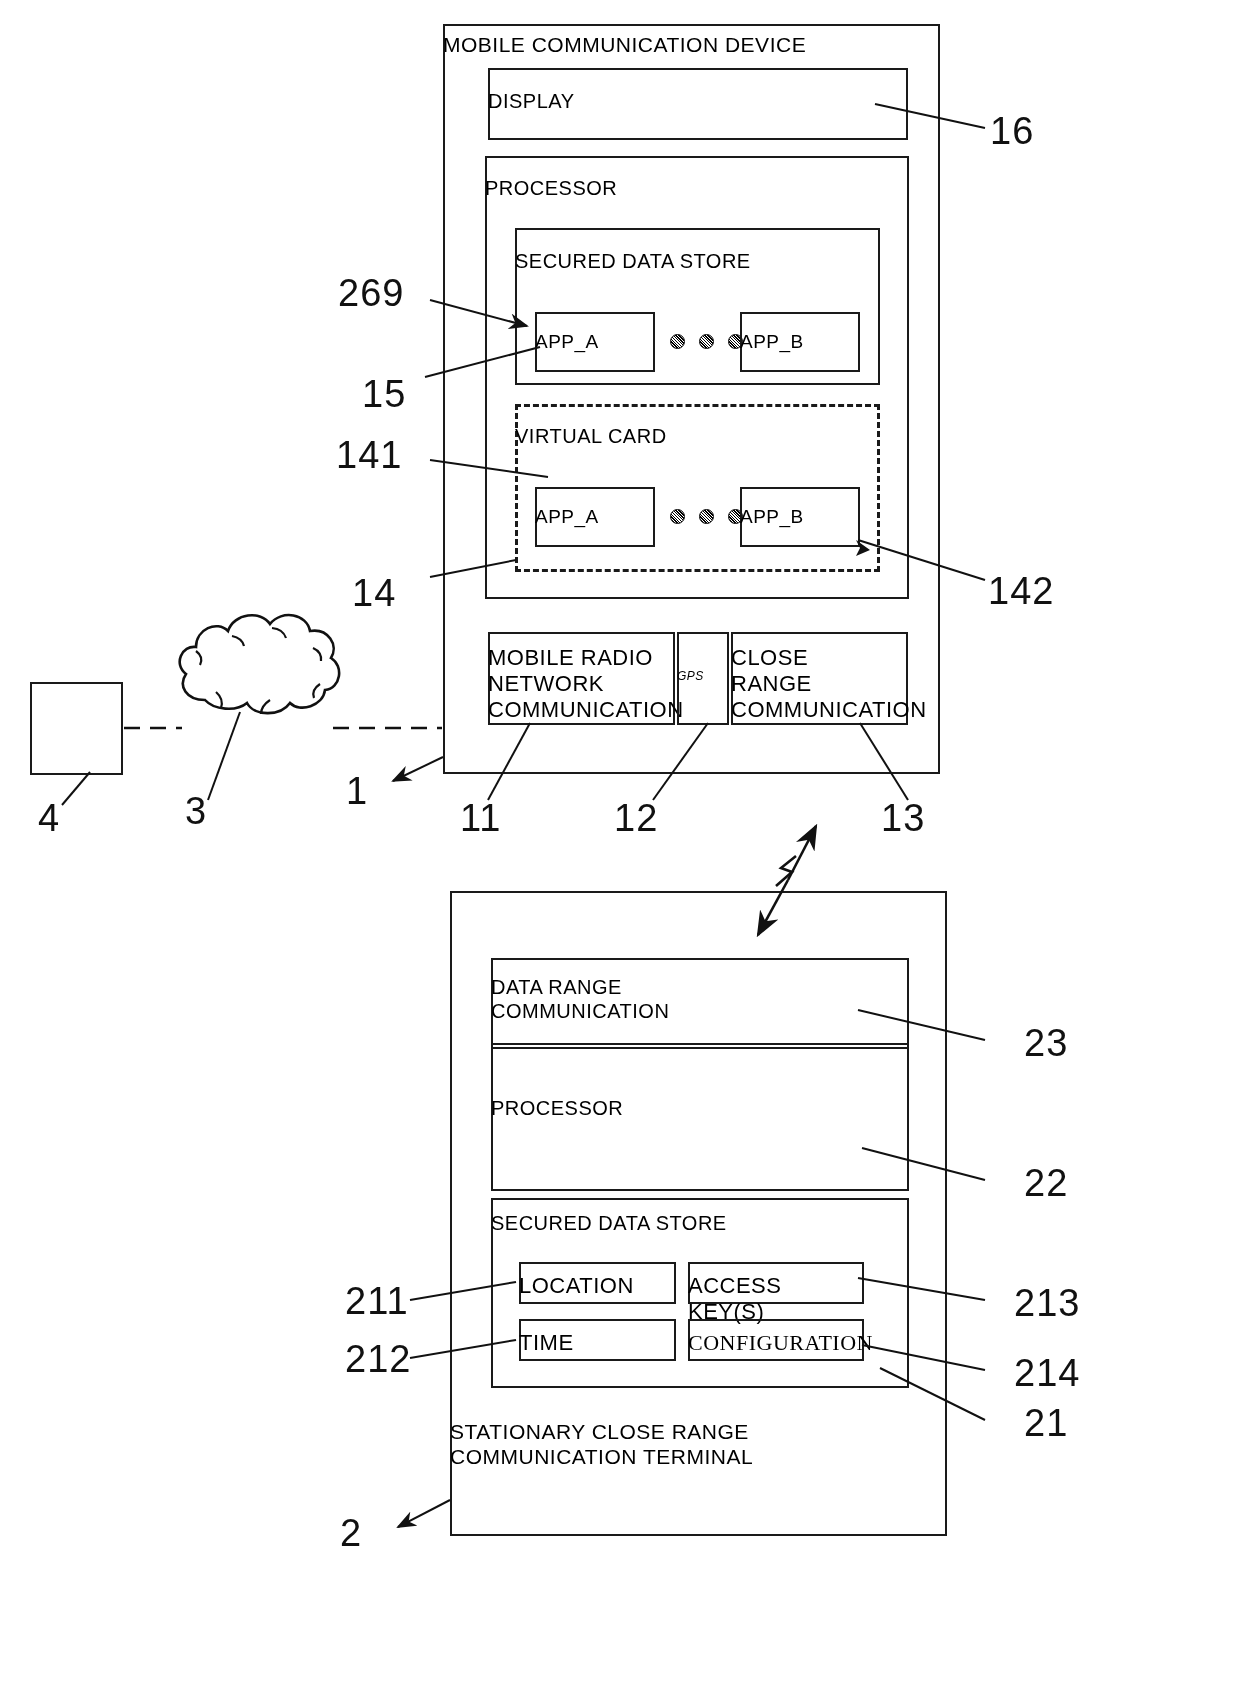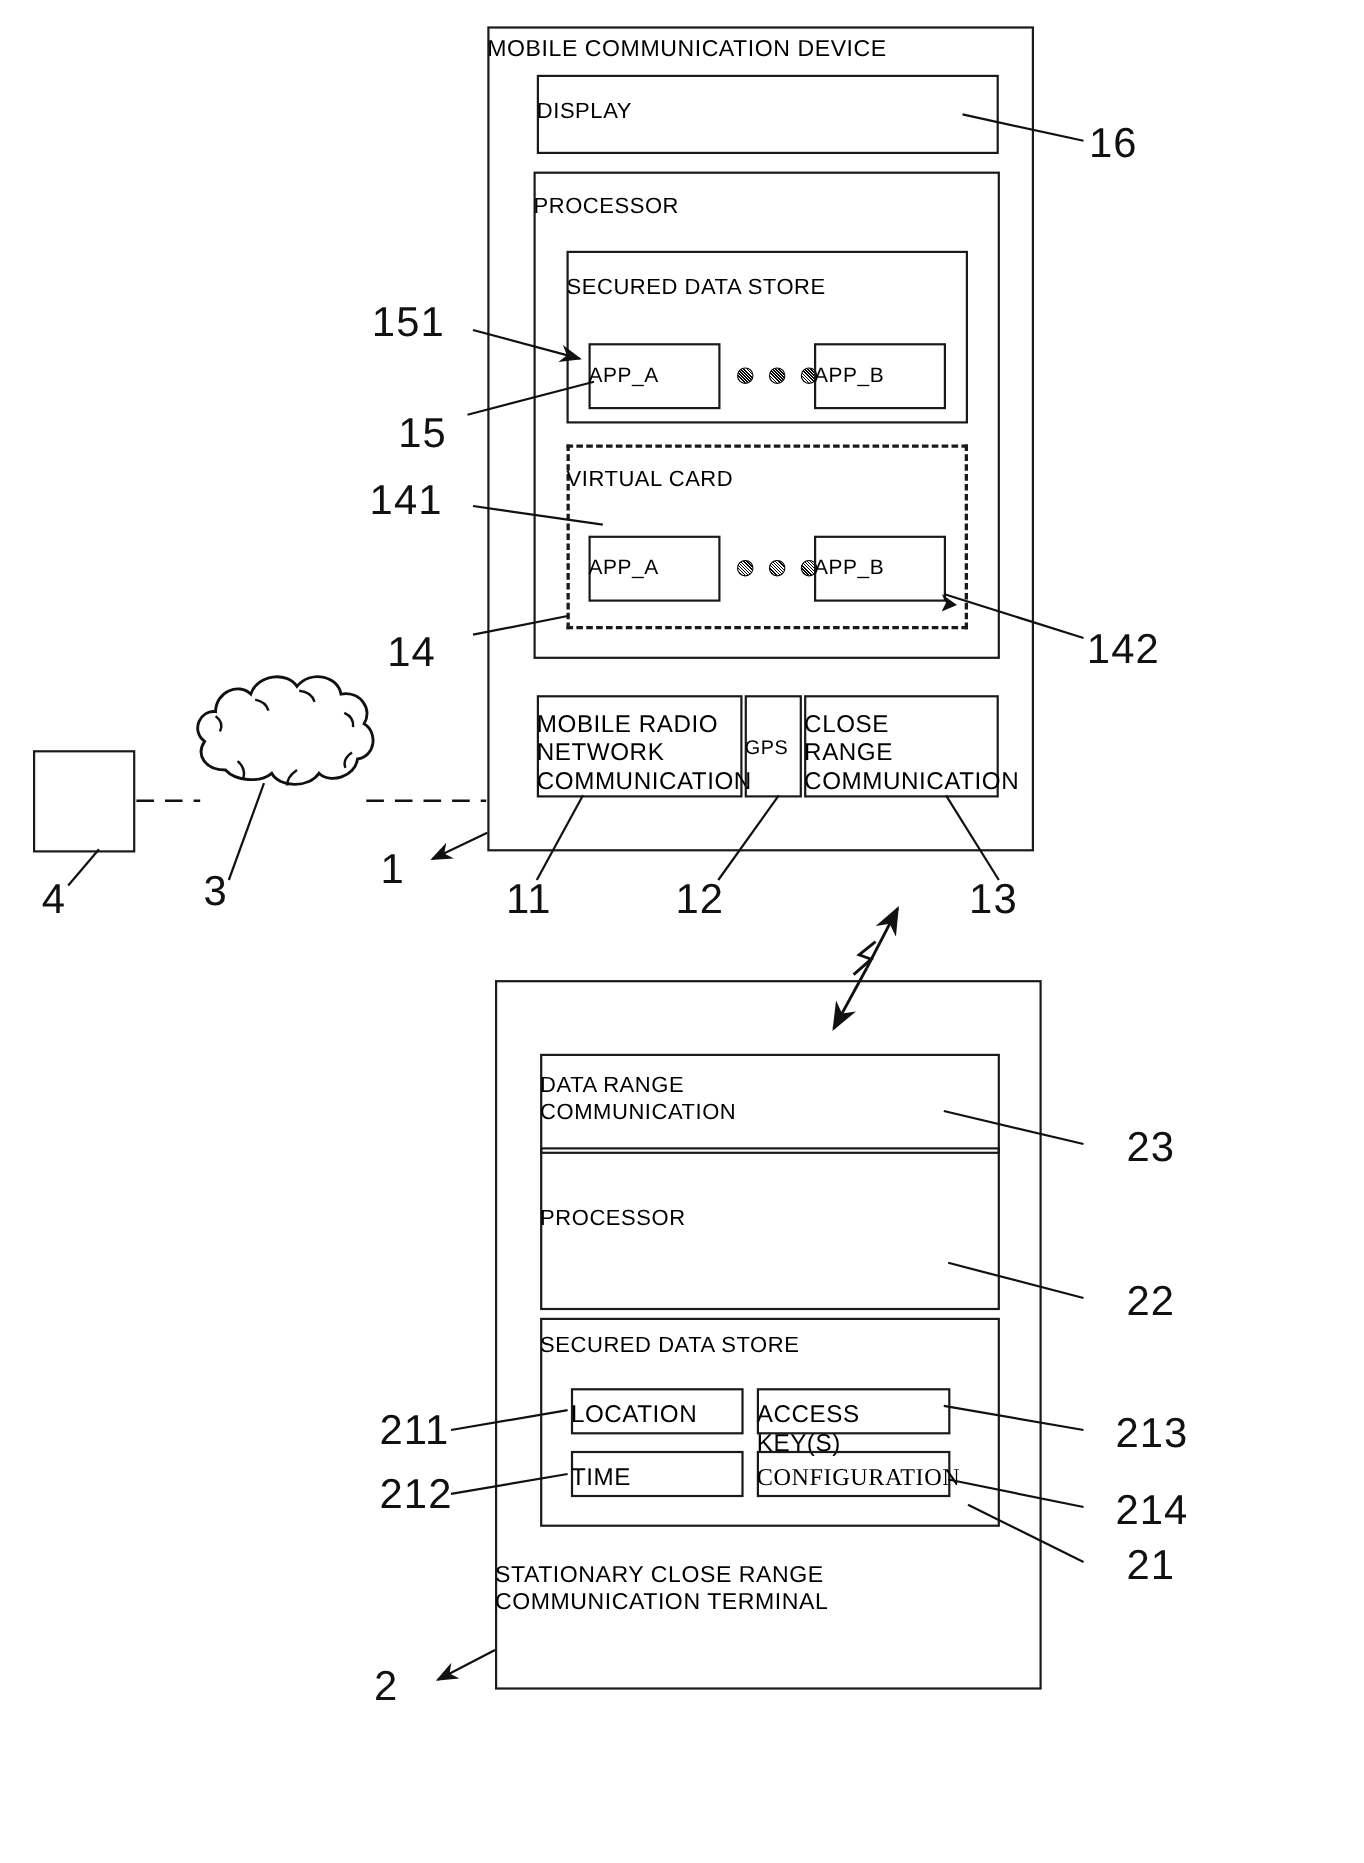--- a/index.html
+++ b/index.html
@@ -45,21 +45,22 @@
   .inner-lbl {
     font-size: 20px;
   }
   .small-lbl {
     font-size: 22px;
   }
   .app-lbl {
     font-size: 19px;
   }
   .gps-lbl {
-    font-size: 18px;
+    font-size: 12px;
+    font-style: italic;
   }
   .refnum {
     position: absolute;
     font-size: 38px;
     letter-spacing: 1px;
     color: #111;
     font-family: "Liberation Sans", sans-serif;
   }
   .corner-lbl {
     position: absolute;
@@ -236,21 +237,21 @@
     <line x1="858" y1="1278" x2="985" y2="1300" stroke="#111" stroke-width="2"></line>
     <line x1="862" y1="1345" x2="985" y2="1370" stroke="#111" stroke-width="2"></line>
     <line x1="880" y1="1368" x2="985" y2="1420" stroke="#111" stroke-width="2"></line>
 
     <line x1="516" y1="1282" x2="410" y2="1300" stroke="#111" stroke-width="2"></line>
     <line x1="516" y1="1340" x2="410" y2="1358" stroke="#111" stroke-width="2"></line>
     <line x1="450" y1="1500" x2="398" y2="1527" stroke="#111" stroke-width="2" marker-end="url(#arrowhead)"></line>
   </svg>
 
   <div class="refnum" style="left:990px; top:110px;">16</div>
-  <div class="refnum" style="left:338px; top:272px;">151</div>
+  <div class="refnum" style="left:338px; top:272px;">269</div>
   <div class="refnum" style="left:362px; top:373px;">15</div>
   <div class="refnum" style="left:336px; top:434px;">141</div>
   <div class="refnum" style="left:352px; top:572px;">14</div>
   <div class="refnum" style="left:988px; top:570px;">142</div>
 
   <div class="refnum" style="left:38px; top:797px;">4</div>
   <div class="refnum" style="left:185px; top:790px;">3</div>
   <div class="refnum" style="left:346px; top:770px;">1</div>
 
   <div class="refnum" style="left:460px; top:797px;">11</div>

